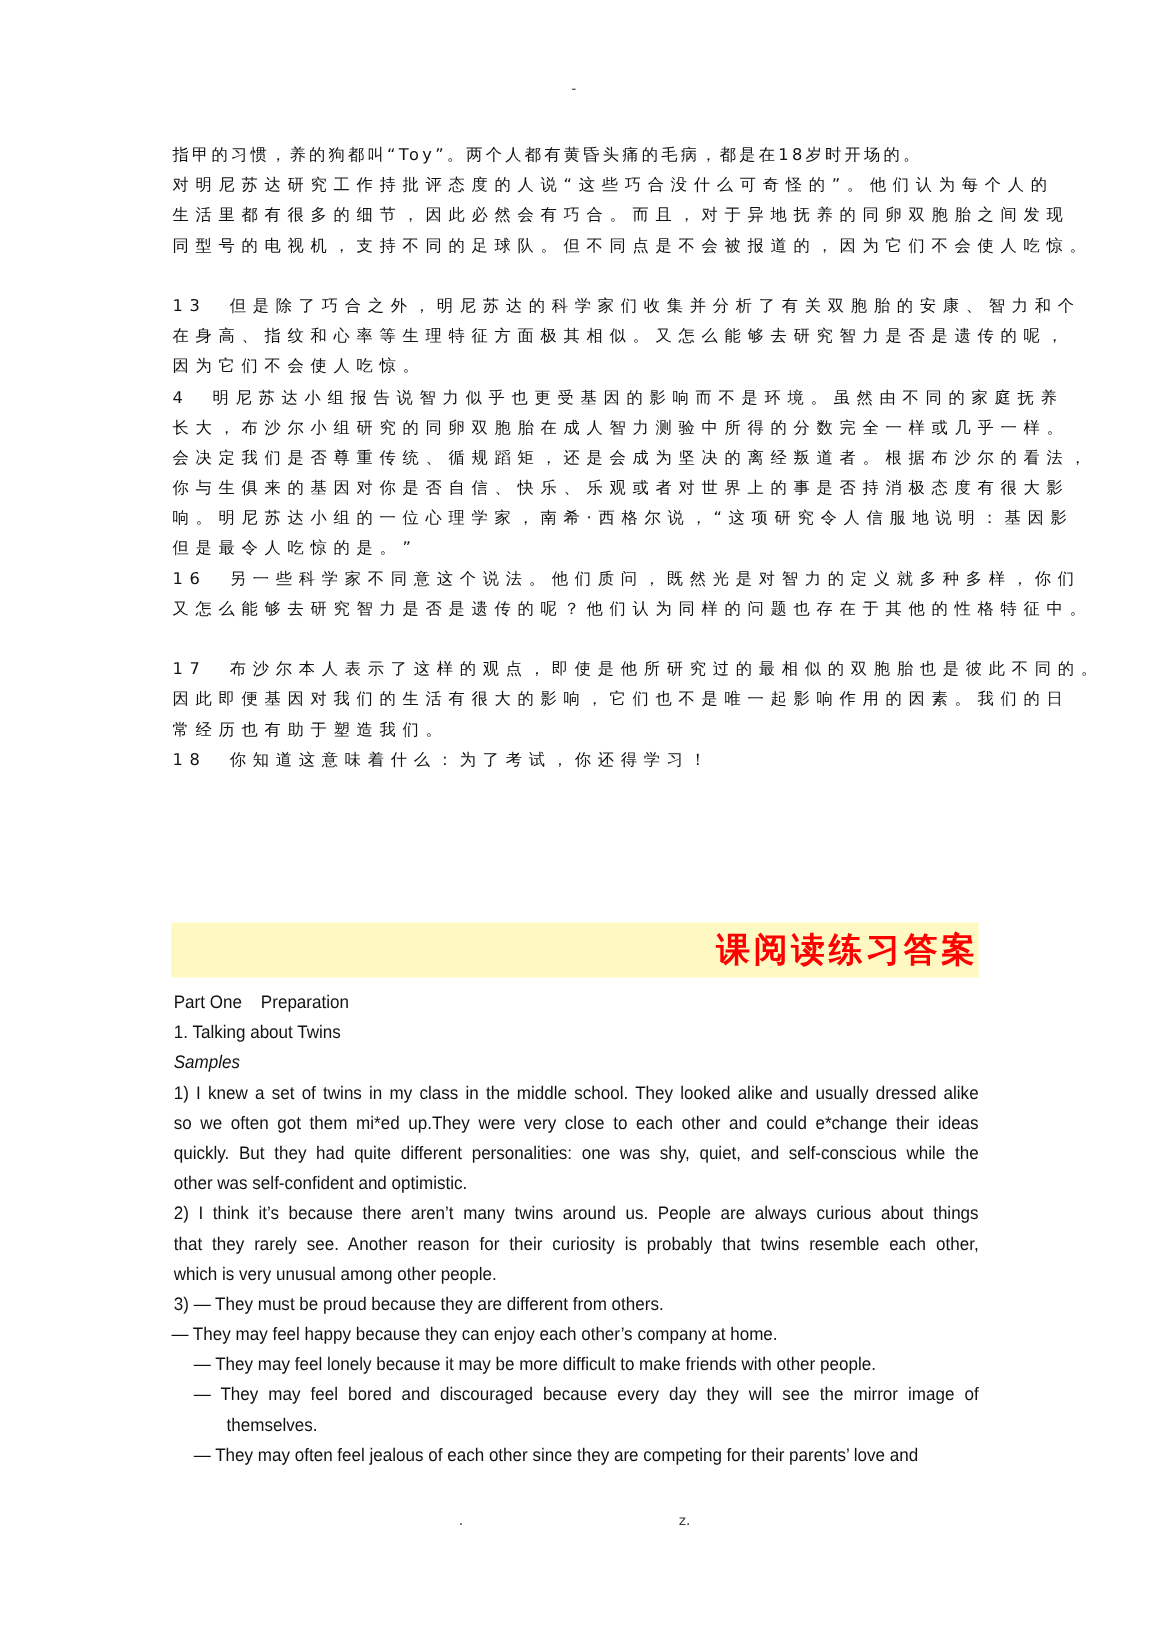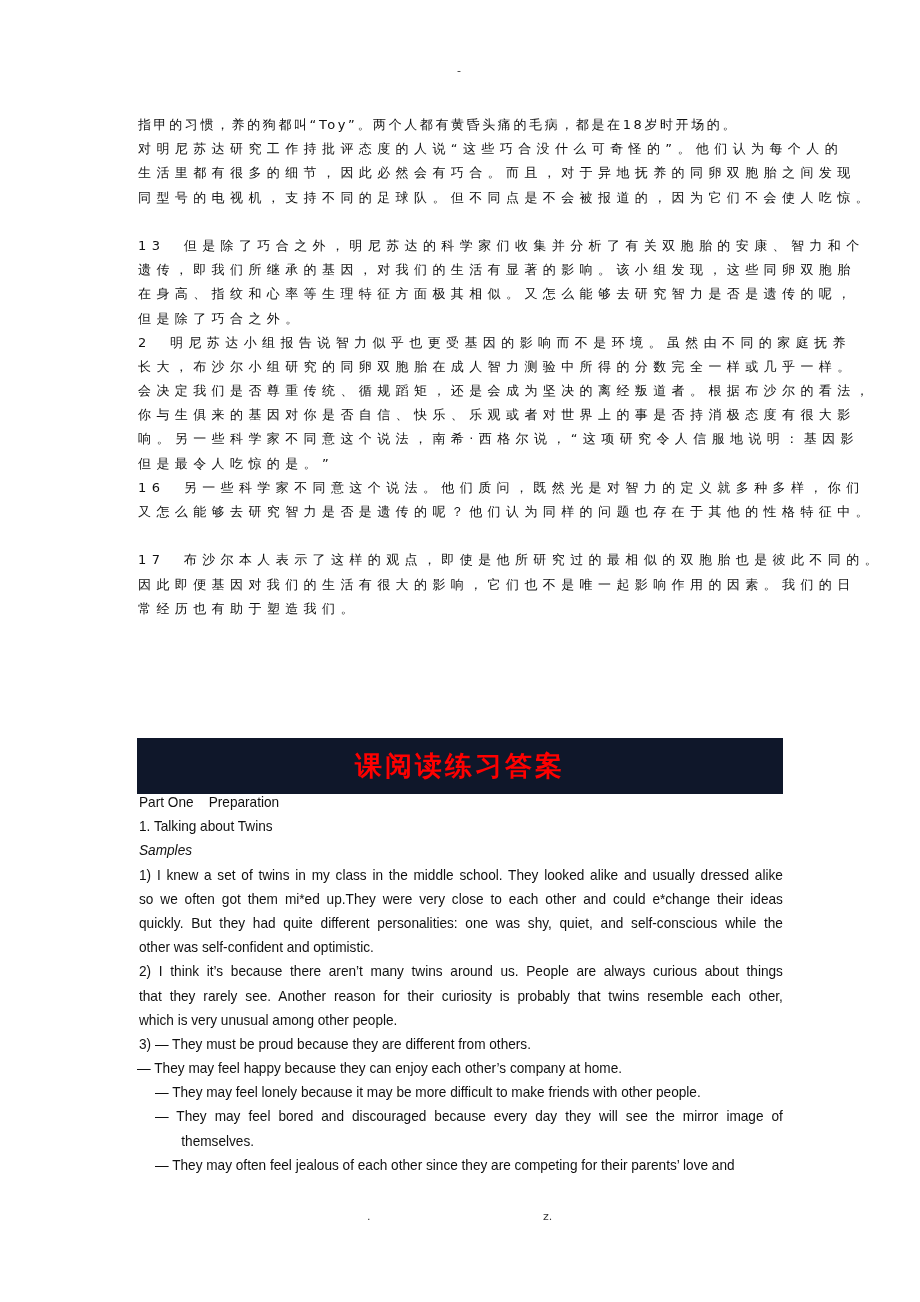--- a/index.html
+++ b/index.html
@@ -1,21 +1,21 @@
 <!DOCTYPE html>
 <html><head>
 <meta charset="utf-8">
 <style>
   html, body { margin: 0; padding: 0; background: #ffffff; }
   body { width: 920px; height: 1302px; position: relative; overflow: hidden; color: #111; }
   .page-mark { position: absolute; font-family: "DejaVu Sans", sans-serif; font-size: 11px; color: #333; }
   .cn { position: absolute; left: 138px; width: 646px; font-family: "DejaVu Sans", sans-serif; font-size: 13px; line-height: 24.2px; }
   .cn .line { display: block; white-space: nowrap; height: 24.2px; text-align: justify; text-align-last: justify; letter-spacing: 5.4px; }
   .cn .line.last { text-align-last: left; }
-  .banner { position: absolute; left: 137px; top: 738px; width: 646px; height: 56px; background: #0f172a; display: flex; align-items: center; justify-content: center; }
+  .banner { position: absolute; left: 137px; top: 738px; width: 646px; height: 44px; background: #fef9c3; display: flex; align-items: center; justify-content: flex-end; }
   .banner-title { color: #ff0000; font-family: "DejaVu Sans", sans-serif; font-weight: bold; font-size: 27px; letter-spacing: 3px; }
   .en { position: absolute; left: 139px; width: 644px; font-family: "Liberation Sans", sans-serif; font-size: 14.5px; line-height: 24.2px; transform: scaleX(0.94); transform-origin: left top; }
   .en .line { display: block; white-space: nowrap; height: 24.2px; }
   .en .just { text-align: justify; text-align-last: justify; width: 685px; }
   .en .italic { font-style: italic; }
   .en .head { font-weight: normal; }
 </style>
 </head>
 <body>
 
@@ -23,40 +23,40 @@
 
 <div class="cn" style="top:113px;">
   <span class="line last" style="letter-spacing:2.6px;">指甲的习惯，养的狗都叫“Toy”。两个人都有黄昏头痛的毛病，都是在18岁时开场的。</span>
 
   <span class="line">对明尼苏达研究工作持批评态度的人说“这些巧合没什么可奇怪的”。他们认为每个人的</span>
   <span class="line">生活里都有很多的细节，因此必然会有巧合。而且，对于异地抚养的同卵双胞胎之间发现</span>
   <span class="line">同型号的电视机，支持不同的足球队。但不同点是不会被报道的，因为它们不会使人吃惊。</span>
   <span class="line"></span>
 
   <span class="line">13　但是除了巧合之外，明尼苏达的科学家们收集并分析了有关双胞胎的安康、智力和个</span>
-  <span class="line">遗传，即我们所继承的基因，对我们的生活有显著的影响。该小组发现，这些同卵双胞胎</span>
   <span class="line">在身高、指纹和心率等生理特征方面极其相似。又怎么能够去研究智力是否是遗传的呢，</span>
-  <span class="line last">但是除了巧合之外。</span>
+  <span class="line last">因为它们不会使人吃惊。</span>
 
-  <span class="line">2　明尼苏达小组报告说智力似乎也更受基因的影响而不是环境。虽然由不同的家庭抚养</span>
+  <span class="line">4　明尼苏达小组报告说智力似乎也更受基因的影响而不是环境。虽然由不同的家庭抚养</span>
   <span class="line">长大，布沙尔小组研究的同卵双胞胎在成人智力测验中所得的分数完全一样或几乎一样。</span>
 
   <span class="line">会决定我们是否尊重传统、循规蹈矩，还是会成为坚决的离经叛道者。根据布沙尔的看法，</span>
   <span class="line">你与生俱来的基因对你是否自信、快乐、乐观或者对世界上的事是否持消极态度有很大影</span>
-  <span class="line">响。另一些科学家不同意这个说法，南希·西格尔说，“这项研究令人信服地说明：基因影</span>
+  <span class="line">响。明尼苏达小组的一位心理学家，南希·西格尔说，“这项研究令人信服地说明：基因影</span>
   <span class="line last">但是最令人吃惊的是。”</span>
 
   <span class="line">16　另一些科学家不同意这个说法。他们质问，既然光是对智力的定义就多种多样，你们</span>
   <span class="line">又怎么能够去研究智力是否是遗传的呢？他们认为同样的问题也存在于其他的性格特征中。</span>
   <span class="line"></span>
 
   <span class="line">17　布沙尔本人表示了这样的观点，即使是他所研究过的最相似的双胞胎也是彼此不同的。</span>
   <span class="line">因此即便基因对我们的生活有很大的影响，它们也不是唯一起影响作用的因素。我们的日</span>
   <span class="line last">常经历也有助于塑造我们。</span>
 
+  <span class="line last">18　你知道这意味着什么：为了考试，你还得学习！</span>
 </div>
 
 <div class="banner">
   <span class="banner-title">课阅读练习答案</span>
 </div>
 
 <div class="en" style="top:790px;">
   <span class="line head" style="white-space:pre;">Part One    Preparation</span>
   <span class="line head">1. Talking about Twins</span>
   <span class="line italic">Samples</span>

